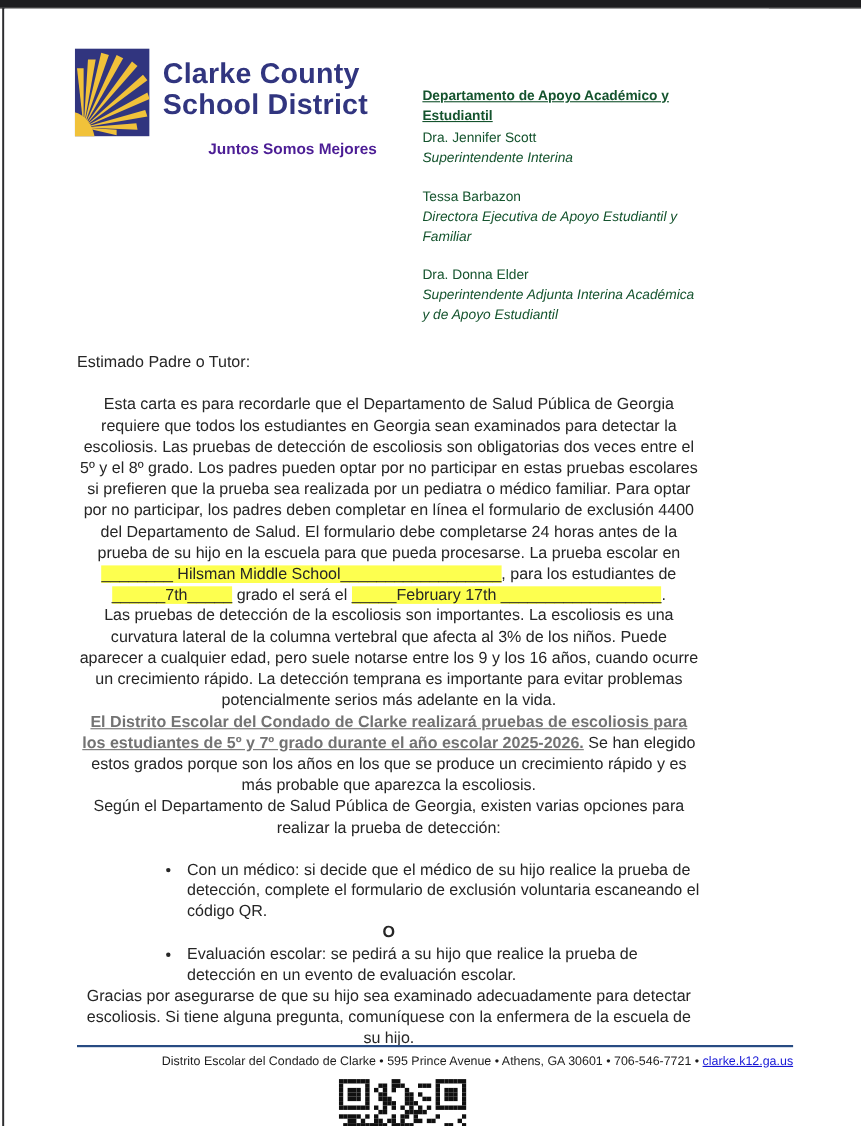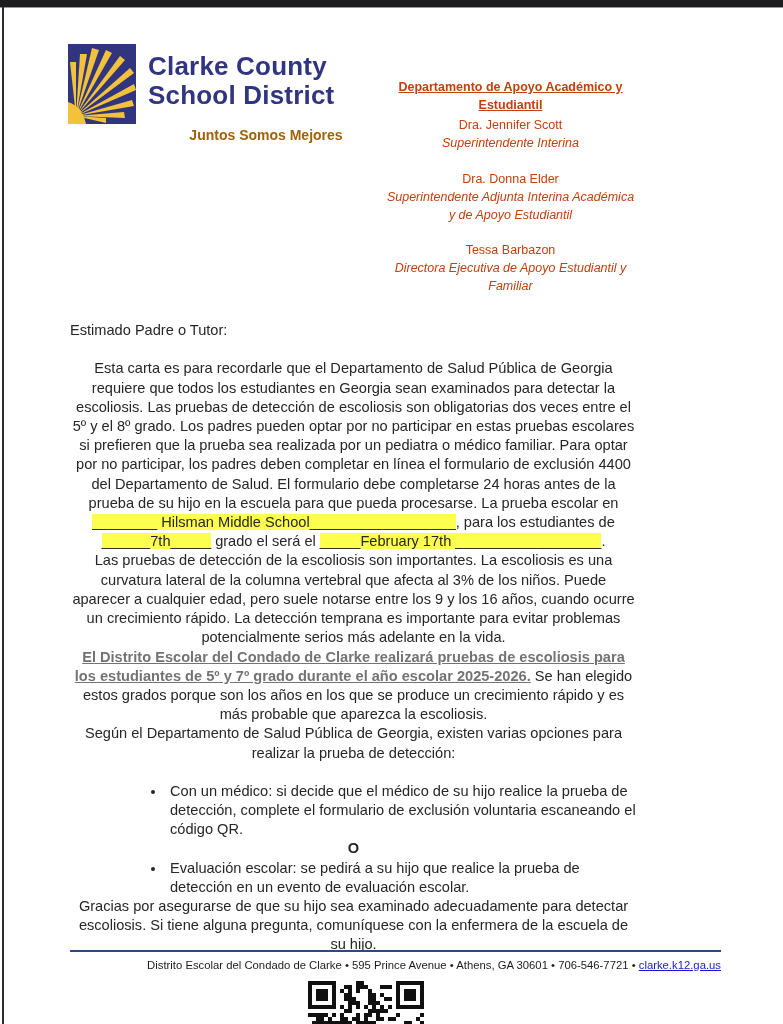--- a/index.html
+++ b/index.html
@@ -12,23 +12,23 @@
 
   .page{position:absolute;top:8px;left:4px;width:695px;height:1016px;background:#ffffff;}
 
   
   .header{display:flex;justify-content:space-between;align-items:flex-start;padding:36px 62px 0 64px;}
   .logo-block{display:flex;flex-direction:column;}
   .logo-row{display:flex;align-items:flex-start;gap:12px;}
   .logo-mark{width:68px;height:80px;flex:0 0 auto;}
   .logo-text{padding-top:8px;}
   .logo-text .l1,.logo-text .l2{font-size:26px;font-weight:600;color:#31357f;line-height:1.1;letter-spacing:0.2px;}
-  .tagline{font-size:14px;font-weight:bold;color:#a16207;margin-top:3px;text-align:center;width:236px;margin-left:80px;}
-
-  .contact{ text-align:center;font-size:12.5px;color:#c2410c;margin-top:34px;line-height:1.45;max-width:420px;}
+  .tagline{font-size:14px;font-weight:bold;color:#4c1d95;margin-top:3px;text-align:center;width:236px;margin-left:80px;}
+
+  .contact{ text-align:left;font-size:12.5px;color:#14532d;margin-top:34px;line-height:1.45;max-width:420px;}
   .contact .dept{font-weight:bold;text-decoration:underline;font-size:12.5px;margin-bottom:2px;}
   .contact .group{margin-bottom:17px;}
   .contact .group:last-child{margin-bottom:0;}
   .contact .title{font-style:italic;}
 
   
   .letter{padding:26px 62px 0 66px;font-size:14.6px;line-height:19.2px;color:#262626;}
   .salutation{margin-bottom:19px;}
   .para{margin:0;text-align:center;}
   .hl{background:#fdff4f;}
@@ -82,26 +82,26 @@
       <div class="tagline">Juntos Somos Mejores</div>
     </div>
 
     <div class="contact">
       <div class="group">
         <div class="dept">Departamento de Apoyo Académico y Estudiantil</div>
         <div class="name">Dra. Jennifer Scott</div>
         <div class="title">Superintendente Interina</div>
       </div>
       <div class="group">
+        <div class="name">Tessa Barbazon</div>
+        <div class="title">Directora Ejecutiva de Apoyo Estudiantil y Familiar</div>
+      </div>
+      <div class="group">
         <div class="name">Dra. Donna Elder</div>
         <div class="title">Superintendente Adjunta Interina Académica y de Apoyo Estudiantil</div>
-      </div>
-      <div class="group">
-        <div class="name">Tessa Barbazon</div>
-        <div class="title">Directora Ejecutiva de Apoyo Estudiantil y Familiar</div>
       </div>
     </div>
   </div>
 
   <div class="letter">
     <div class="salutation">Estimado Padre o Tutor:</div>
 
     <p class="para"><span>Esta carta es para recordarle que el Departamento de Salud Pública de Georgia requiere que todos los estudiantes en Georgia sean examinados para detectar la escoliosis. Las pruebas de detección de escoliosis son obligatorias dos veces entre el 5º y el 8º grado. Los padres pueden optar por no participar en estas pruebas escolares si prefieren que la prueba sea realizada por un pediatra o médico familiar. Para optar por no participar, los padres deben completar en línea el formulario de exclusión 4400 del Departamento de Salud. El formulario debe completarse 24 horas antes de la prueba de su hijo en la escuela para que pueda procesarse. La prueba escolar en </span><span class="hl">________ Hilsman Middle School__________________</span><span>, para los estudiantes de </span><span class="hl">______7th_____</span><span> grado el será el </span><span class="hl">_____February 17th __________________</span><span>.</span></p>
 
     <p class="para">Las pruebas de detección de la escoliosis son importantes. La escoliosis es una curvatura lateral de la columna vertebral que afecta al 3% de los niños. Puede aparecer a cualquier edad, pero suele notarse entre los 9 y los 16 años, cuando ocurre un crecimiento rápido. La detección temprana es importante para evitar problemas potencialmente serios más adelante en la vida.</p>

